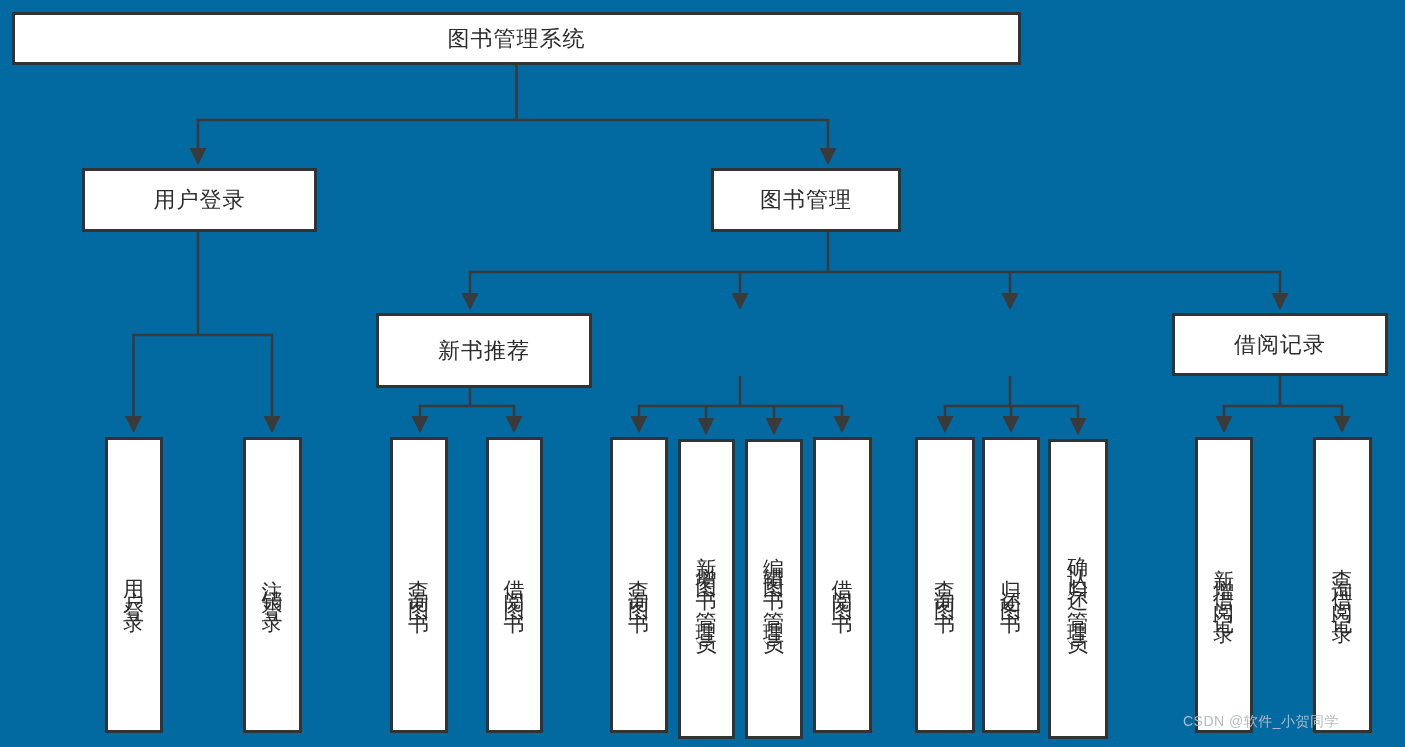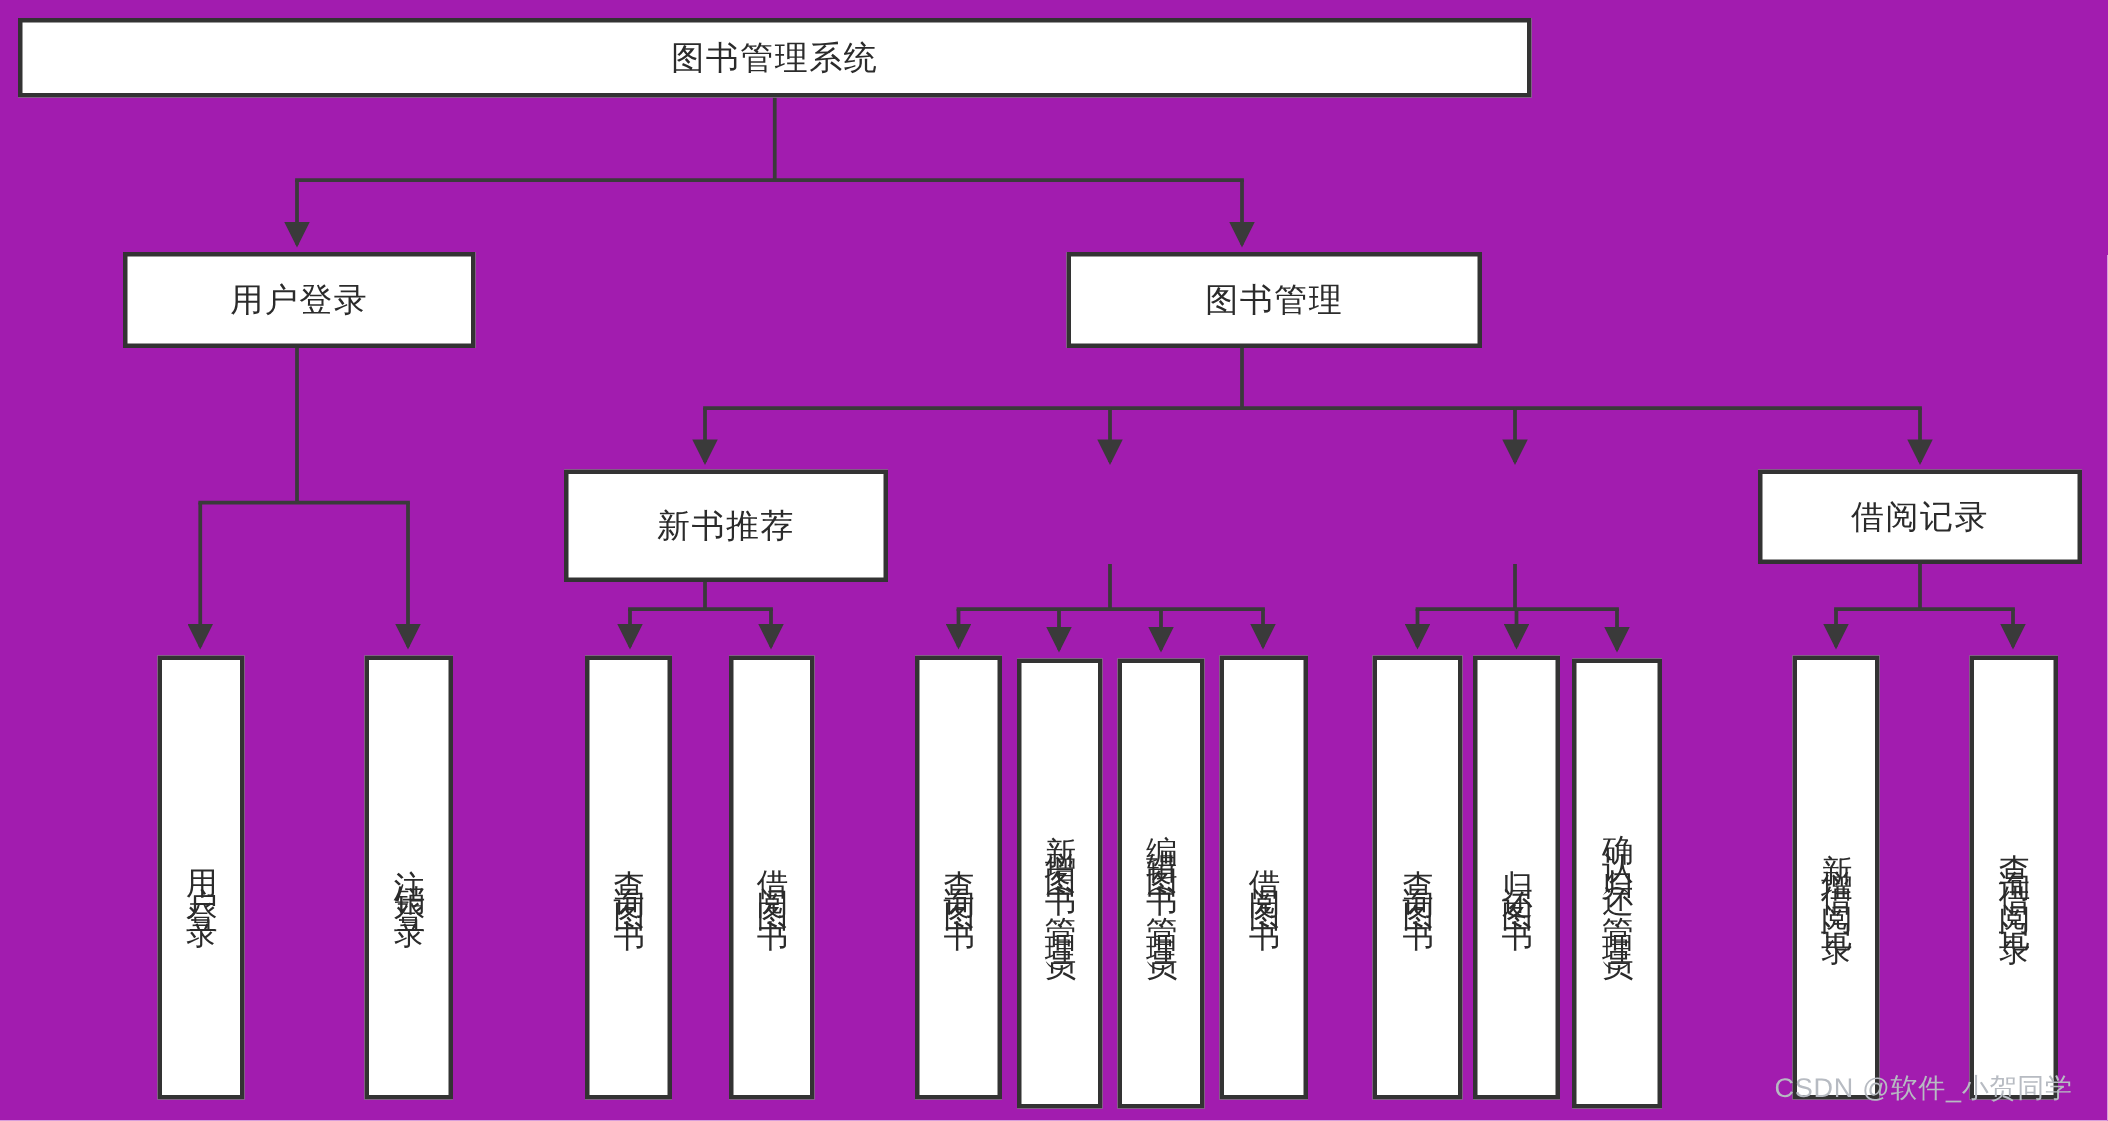--- a/index.html
+++ b/index.html
@@ -1,19 +1,19 @@
 <!DOCTYPE html>
 <html><head>
 <meta charset="utf-8">
 <style>
   html,body { margin:0; padding:0; background:#ffffff; }
   .canvas {
     position:relative;
     width:1405px; height:747px;
-    background:#a21caf;
+    background:#0369a1;
     font-family:"Liberation Sans","DejaVu Sans",sans-serif;
     overflow:hidden;
   }
   .edges { position:absolute; left:0; top:0; }
   .box {
     position:absolute;
     box-sizing:border-box;
     background:#ffffff;
     border:3px solid #333333;
     display:flex; align-items:center; justify-content:center;
@@ -27,21 +27,21 @@
   }
   .box.v span {
     writing-mode:vertical-rl;
     font-size:21px;
     letter-spacing:11px;
     line-height:1;
   }
   .watermark {
     position:absolute;
     left:1183px; top:713px;
-    font-size:18px;
+    font-size:14px;
     color:#b7bbc2;
     letter-spacing:0.5px;
     white-space:nowrap;
     z-index:5;
   }
 </style>
 </head>
 <body>
 
 <div class="canvas">
@@ -96,21 +96,21 @@
     </g>
   </svg>
 
   <div class="box h" style="left:12px;top:12px;width:1009px;height:53px">
     <span>图书管理系统</span>
   </div>
 
   <div class="box h" style="left:82px;top:168px;width:235px;height:64px">
     <span>用户登录</span>
   </div>
-  <div class="box h" style="left:711px;top:168px;width:277px;height:64px">
+  <div class="box h" style="left:711px;top:168px;width:190px;height:64px">
     <span>图书管理</span>
   </div>
 
   <div class="box h" style="left:376px;top:313px;width:216px;height:75px">
     <span>新书推荐</span>
   </div>
   <div class="box h" style="left:1172px;top:313px;width:216px;height:63px">
     <span>借阅记录</span>
   </div>
 

